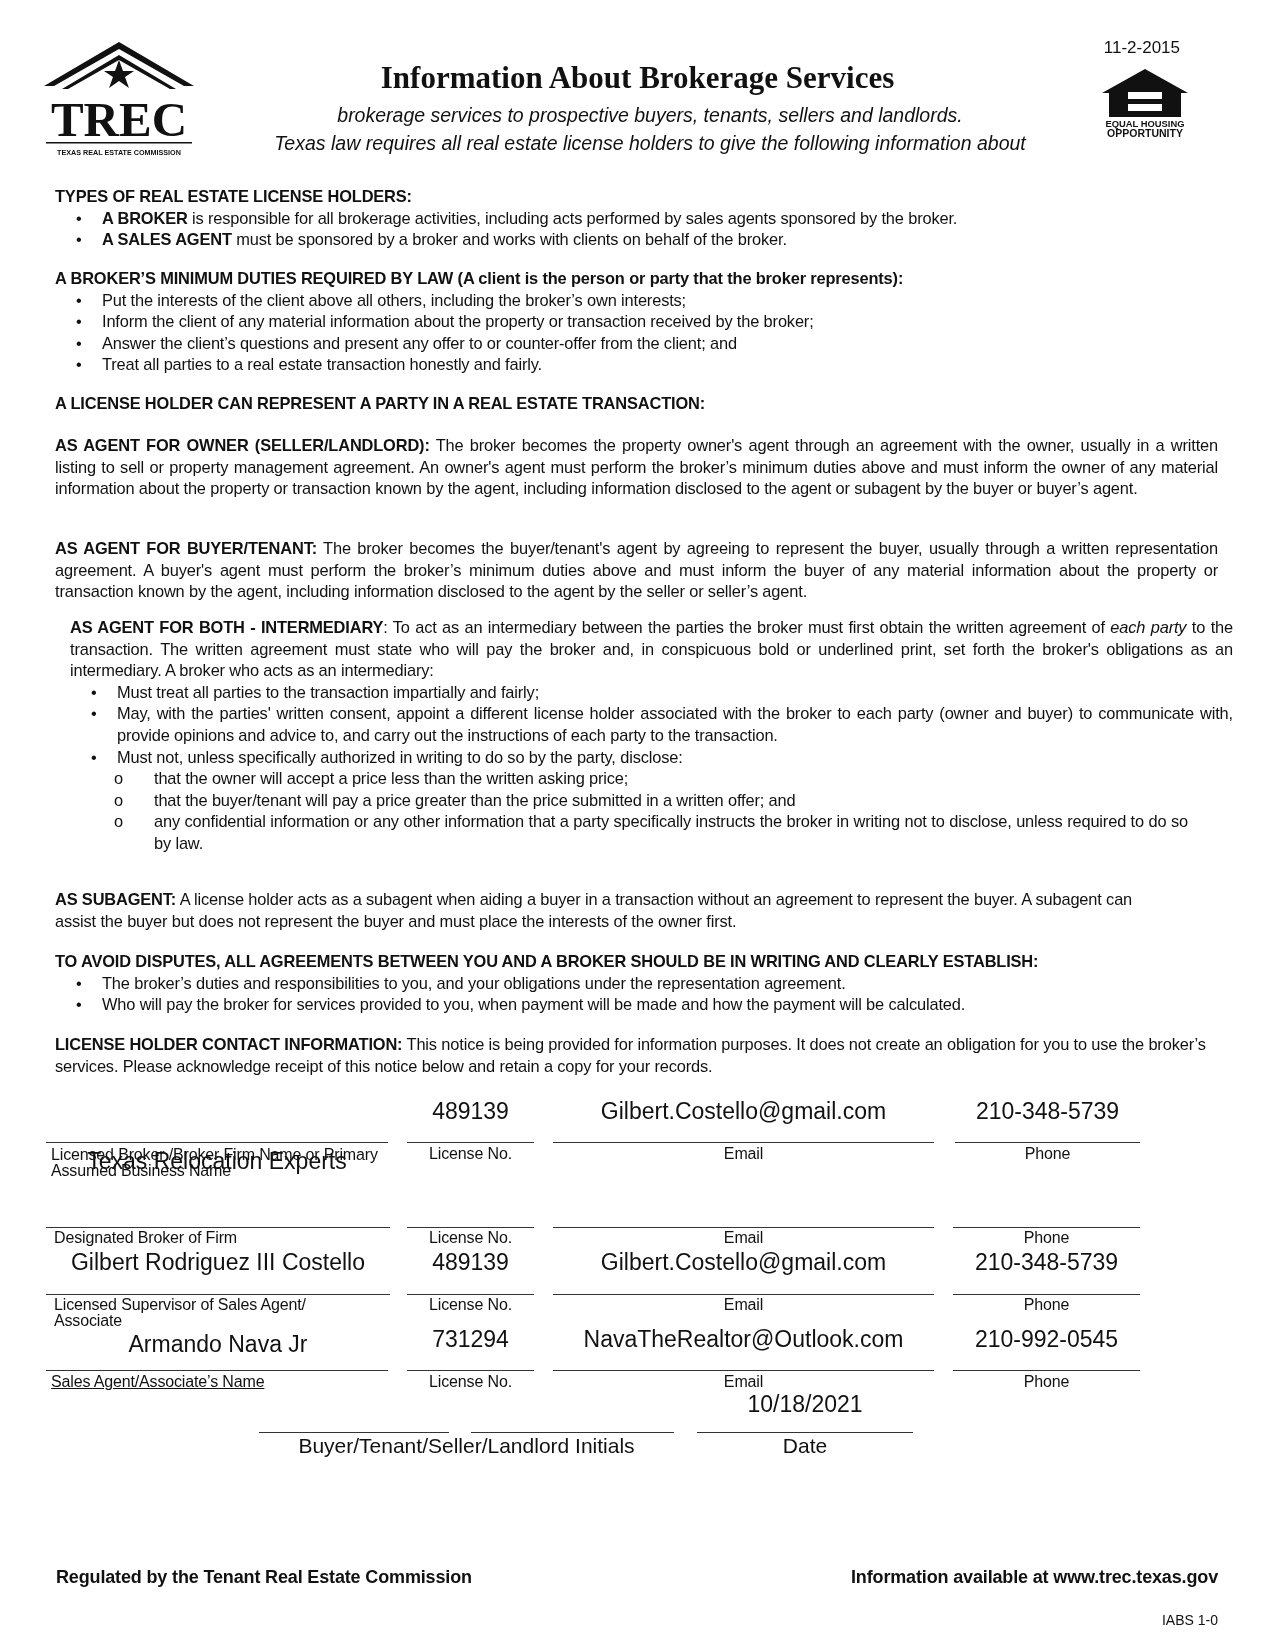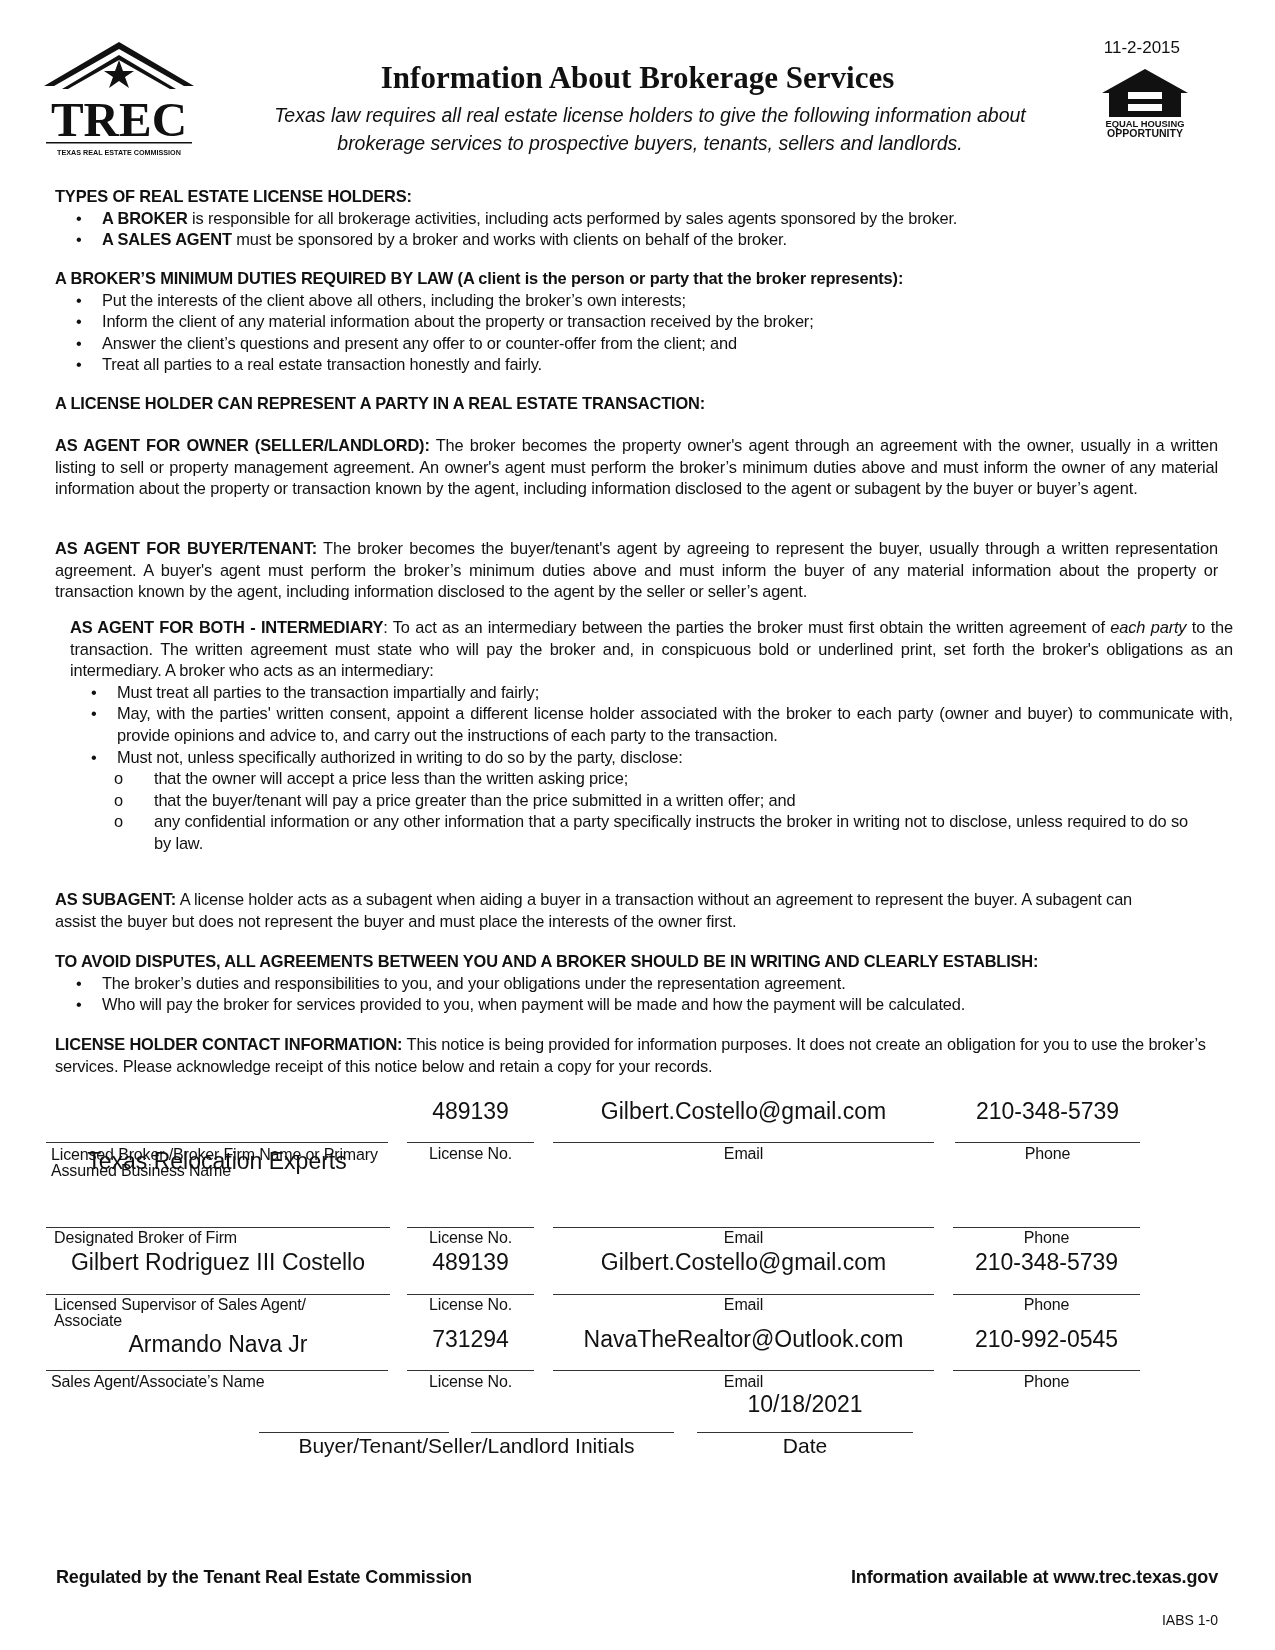--- a/index.html
+++ b/index.html
@@ -56,22 +56,22 @@
     <polygon points="43,2 86,26 79,26 79,50 7,50 7,26 0,26" fill="#111"></polygon>
     <rect x="26" y="25" width="34" height="7" fill="#fff"></rect>
     <rect x="26" y="37" width="34" height="7" fill="#fff"></rect>
     <text x="43" y="60" text-anchor="middle" font-family="Liberation Sans, sans-serif" font-weight="bold" font-size="9.4" fill="#111">EQUAL HOUSING</text>
     <text x="43" y="70" text-anchor="middle" font-family="Liberation Sans, sans-serif" font-weight="bold" font-size="10.5" fill="#111">OPPORTUNITY</text>
   </svg>
 </div>
 
 <div id="title" class="abs">Information About Brokerage Services</div>
 <div id="subtitle" class="abs">
+  <div>brokerage services to prospective buyers, tenants, sellers and landlords.</div>
   <div>Texas law requires all real estate license holders to give the following information about</div>
-  <div>brokerage services to prospective buyers, tenants, sellers and landlords.</div>
 </div>
 
 <div class="abs body calibri" style="top:186px;">
   <div class="hdr line">TYPES OF REAL ESTATE LICENSE HOLDERS:</div>
   <ul class="bul">
     <li><span class="dot">•</span><b>A BROKER</b><span> is responsible for all brokerage activities, including acts performed by sales agents sponsored by the broker.</span></li>
     <li><span class="dot">•</span><b>A SALES AGENT</b><span> must be sponsored by a broker and works with clients on behalf of the broker.</span></li>
   </ul>
 </div>
 
@@ -163,21 +163,21 @@
 <div class="abs calibri lbl center" style="left:953px; width:187px; top:1297px;">Phone</div>
 <div class="abs fill" style="left:46px; width:344px; top:1331px;">Armando Nava Jr</div>
 <div class="abs fill" style="left:407px; width:127px; top:1326px;">731294</div>
 <div class="abs fill" style="left:553px; width:381px; top:1326px;">NavaTheRealtor@Outlook.com</div>
 <div class="abs fill" style="left:953px; width:187px; top:1326px;">210-992-0545</div>
 
 <div class="abs rule" style="left:46px; width:342px; top:1370px;"></div>
 <div class="abs rule" style="left:407px; width:127px; top:1370px;"></div>
 <div class="abs rule" style="left:553px; width:381px; top:1370px;"></div>
 <div class="abs rule" style="left:953px; width:187px; top:1370px;"></div>
-<div class="abs calibri lbl" style="left:51px; width:330px; top:1374px;">Sales Agent/Associate’s Name</div>
+<div class="abs calibri lbl" style="left:51px; width:330px; top:1374px;text-decoration:underline;">Sales Agent/Associate’s Name</div>
 <div class="abs calibri lbl center" style="left:407px; width:127px; top:1374px;">License No.</div>
 <div class="abs calibri lbl center" style="left:553px; width:381px; top:1374px;">Email</div>
 <div class="abs calibri lbl center" style="left:953px; width:187px; top:1374px;">Phone</div>
 
 <div class="abs fill" style="left:697px; width:216px; top:1391px;">10/18/2021</div>
 <div class="abs" style="left:259px; width:190px; top:1398px; height:34px;"></div>
 <div class="abs" style="left:471px; width:203px; top:1398px; height:34px;"></div>
 <div class="abs rule" style="left:259px; width:190px; top:1432px; border-top-width:1.3px;"></div>
 <div class="abs rule" style="left:471px; width:203px; top:1432px; border-top-width:1.3px;"></div>
 <div class="abs rule" style="left:697px; width:216px; top:1432px; border-top-width:1.3px;"></div>

